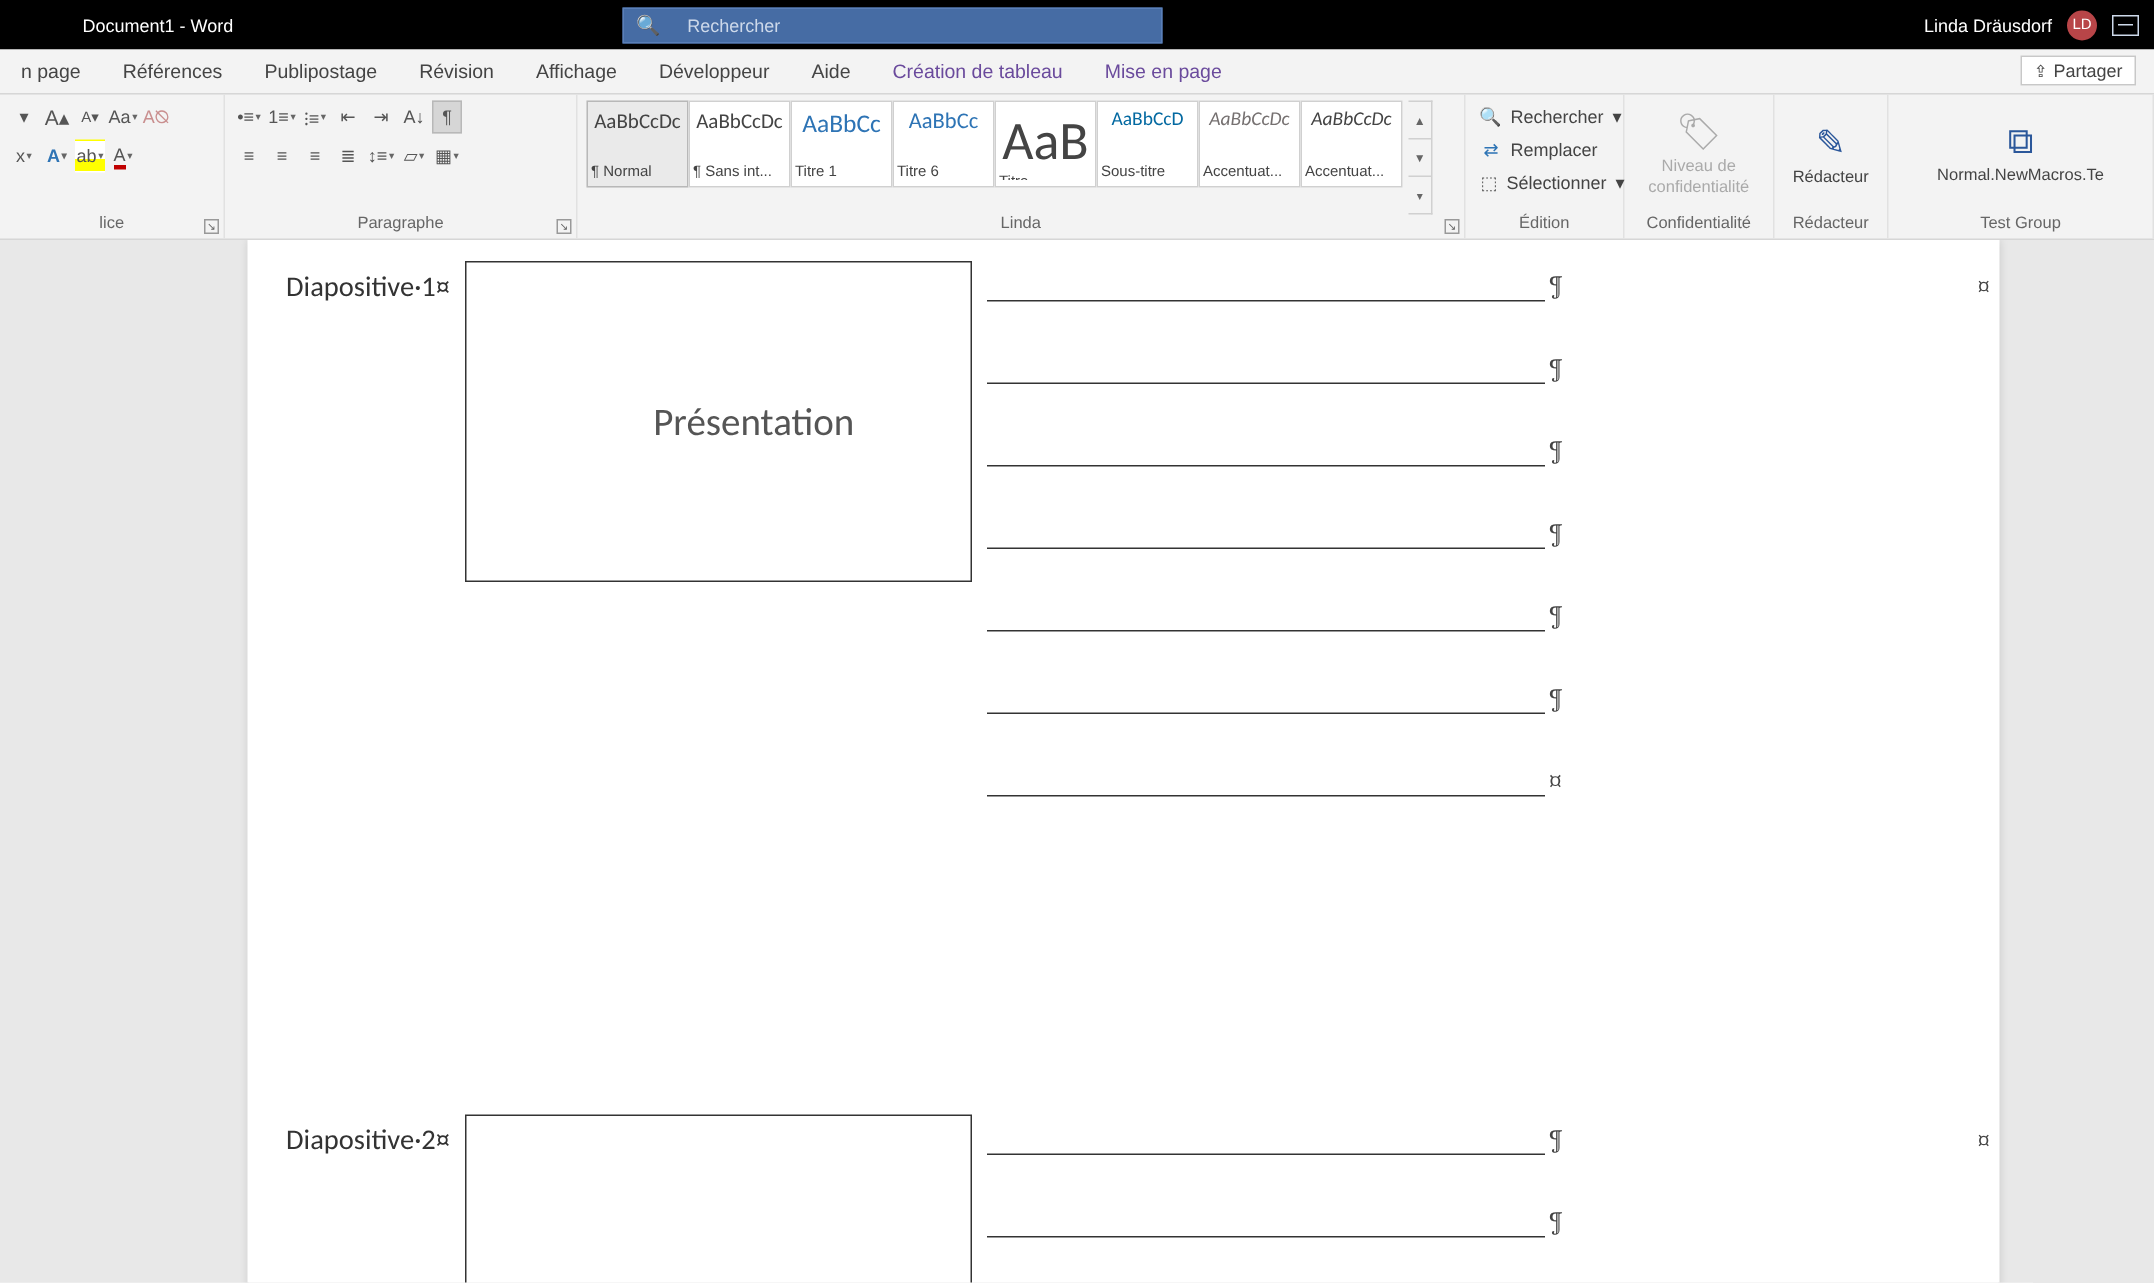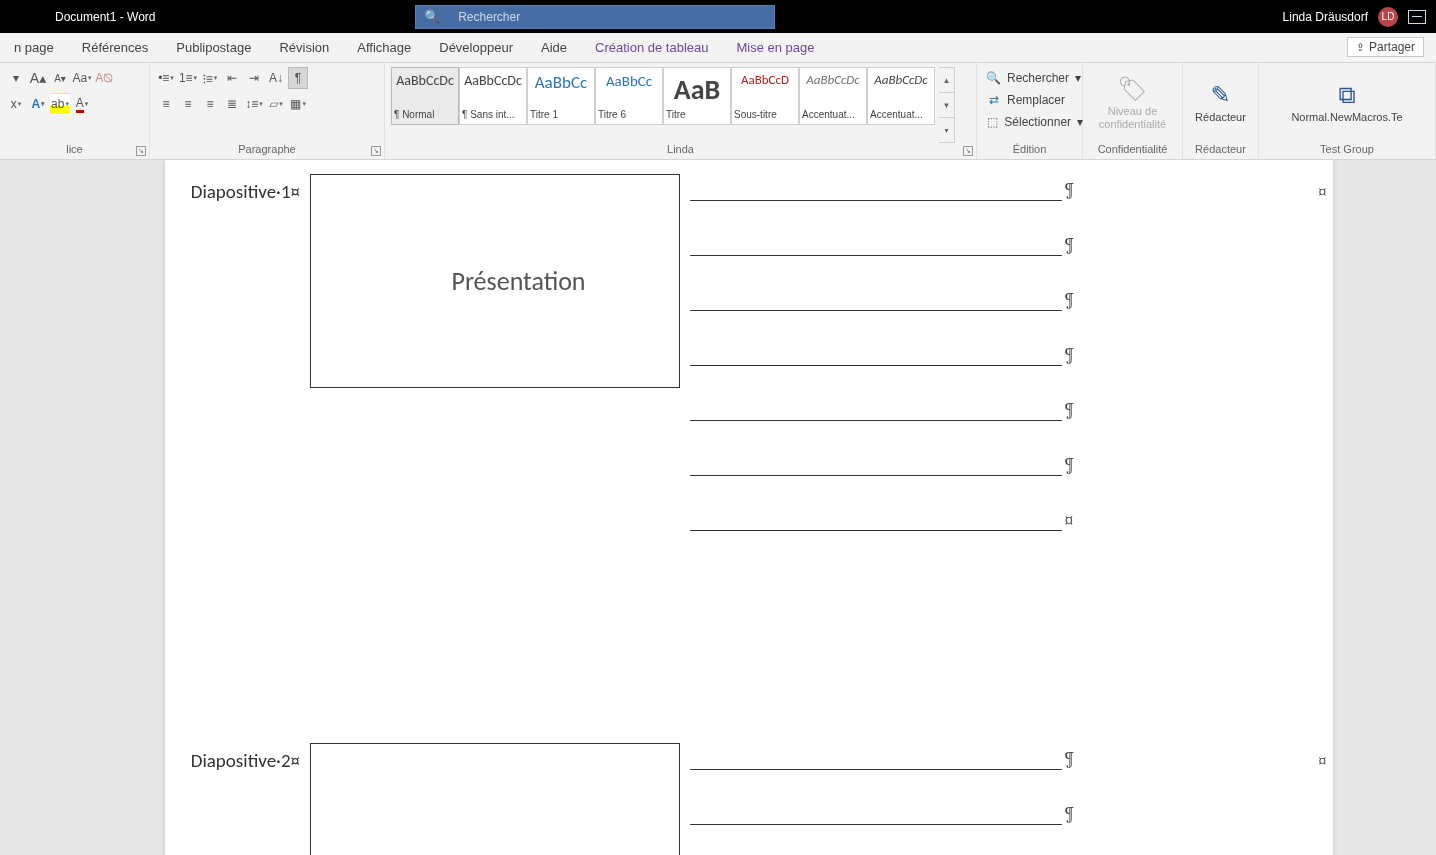--- a/index.html
+++ b/index.html
@@ -121,21 +121,21 @@
   position: absolute; left: 165px; top: 0; width: 1168px; height: 1200px;
   background: #fff; box-shadow: 0 0 6px rgba(0,0,0,0.15);
   padding: 14px 60px 0 145px;
 }
 .slide-row { display: flex; margin-bottom: 28px; position: relative; }
 .slide-label {
   position: absolute; left: -140px; top: 6px; width: 130px; text-align: right;
   font-family: Calibri, sans-serif; font-size: 19px; color: #333;
 }
 .slide-thumb {
-  width: 370px; height: 214px; border: 1px solid #333;
+  width: 338px; height: 214px; border: 1px solid #333;
   display: flex; align-items: center; justify-content: center;
   font-family: "Calibri Light", Calibri, sans-serif; font-size: 26px; color: #555; padding-left: 47px;
 }
 .notes-col { margin-left: 10px; flex: 1; padding-top: 6px; }
 .note-line { display:flex; align-items:flex-end; margin-bottom: 34px; }
 .note-line .underline { flex: 0 0 372px; border-bottom: 1px solid #333; height: 14px; }
 .note-line .pilcrow { font-family: Cambria, serif; font-size: 18px; color: #444; margin-left: 2px; }
 .cell-mark { position:absolute; right: -54px; top: 8px; font-family: Cambria, serif; font-size: 17px; color:#444; }
 
 .slide-row.second { margin-top: 178px; }
@@ -239,25 +239,25 @@
           </div>
           <div class="style-tile">
             <div class="preview" style="font-size: 17px; color: rgb(46, 116, 181);">AaBbCc</div>
             <div class="stylename">Titre 1</div>
           </div>
           <div class="style-tile">
             <div class="preview" style="font-size: 15px; color: rgb(46, 116, 181);">AaBbCc</div>
             <div class="stylename">Titre 6</div>
           </div>
           <div class="style-tile">
-            <div class="preview" style="font-size: 28px; font-weight: bold;">AaB</div>
+            <div class="preview" style="font-size: 36px;">AaB</div>
             <div class="stylename">Titre</div>
           </div>
           <div class="style-tile">
-            <div class="preview" style="font-size: 13px; color: #b91c1c;">AaBbCcD</div>
+            <div class="preview" style="font-size: 13px; color: #0369a1;">AaBbCcD</div>
             <div class="stylename">Sous-titre</div>
           </div>
           <div class="style-tile">
             <div class="preview" style="font-size: 13px; color: rgb(118, 113, 113); font-style: italic;">AaBbCcDc</div>
             <div class="stylename">Accentuat...</div>
           </div>
           <div class="style-tile">
             <div class="preview" style="font-size: 13px; font-style: italic;">AaBbCcDc</div>
             <div class="stylename">Accentuat...</div>
           </div>

